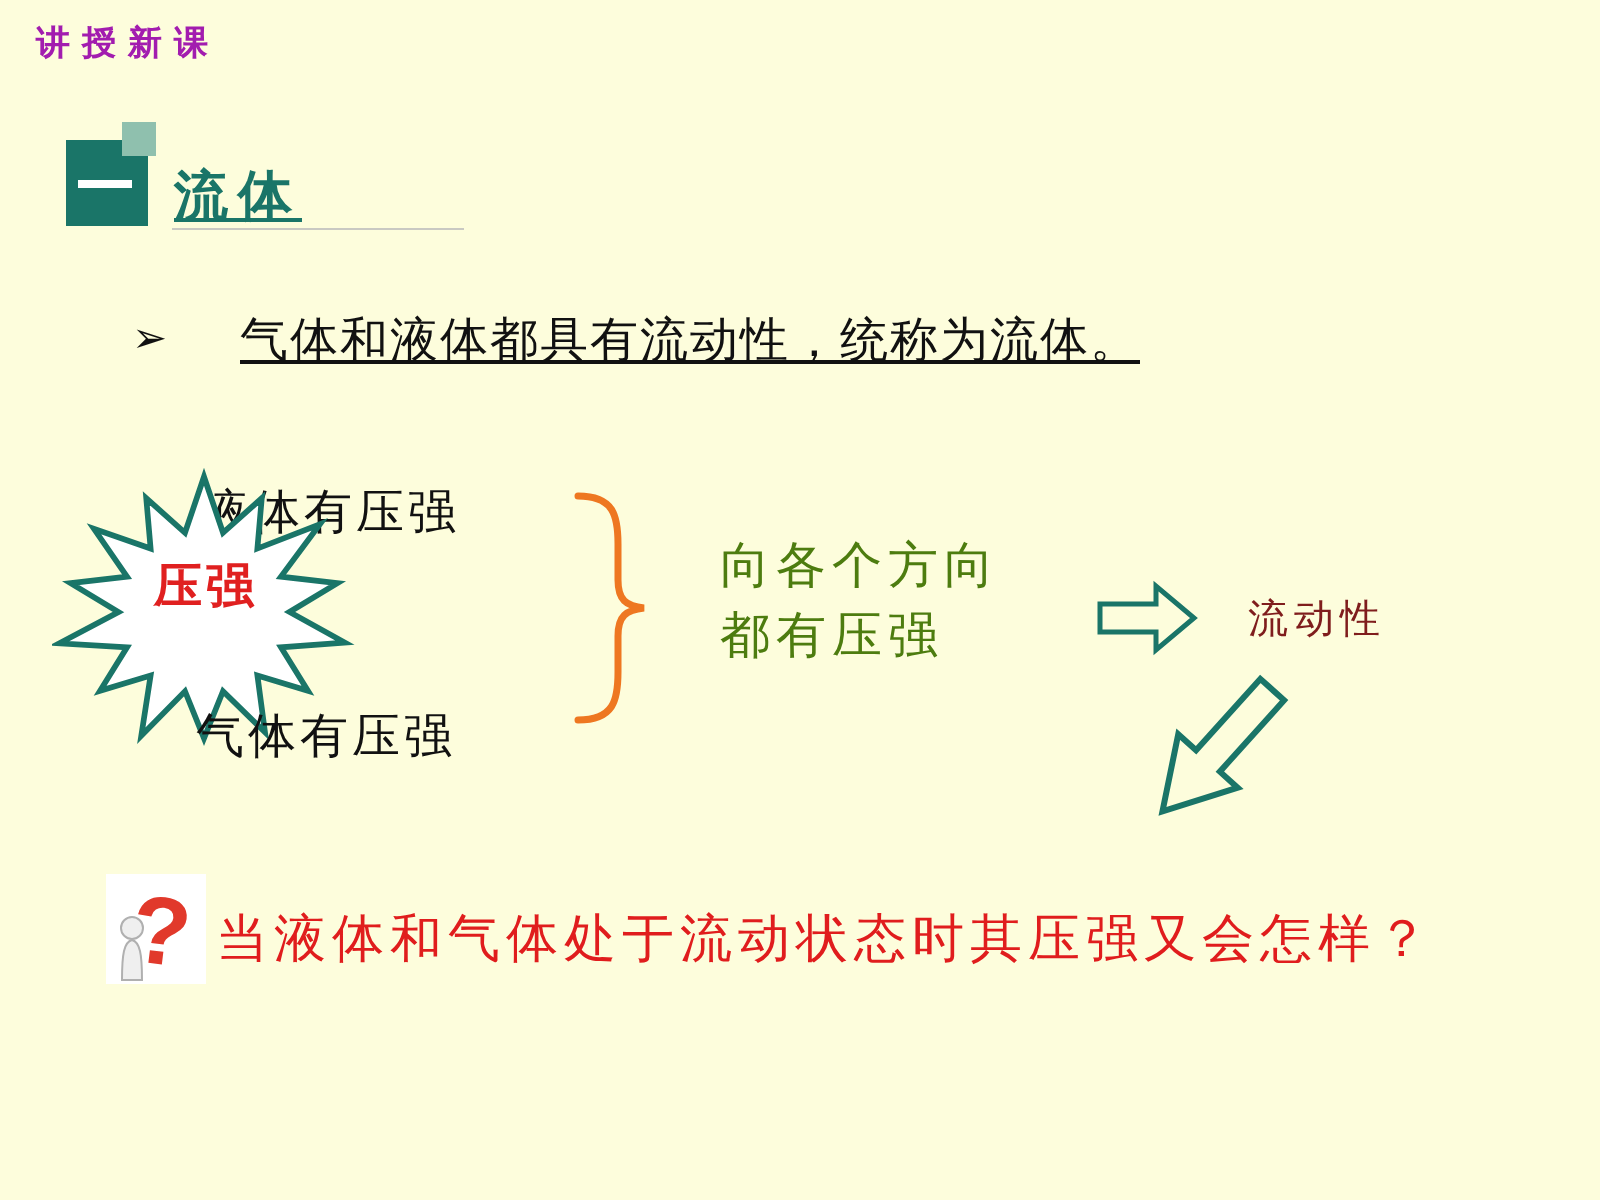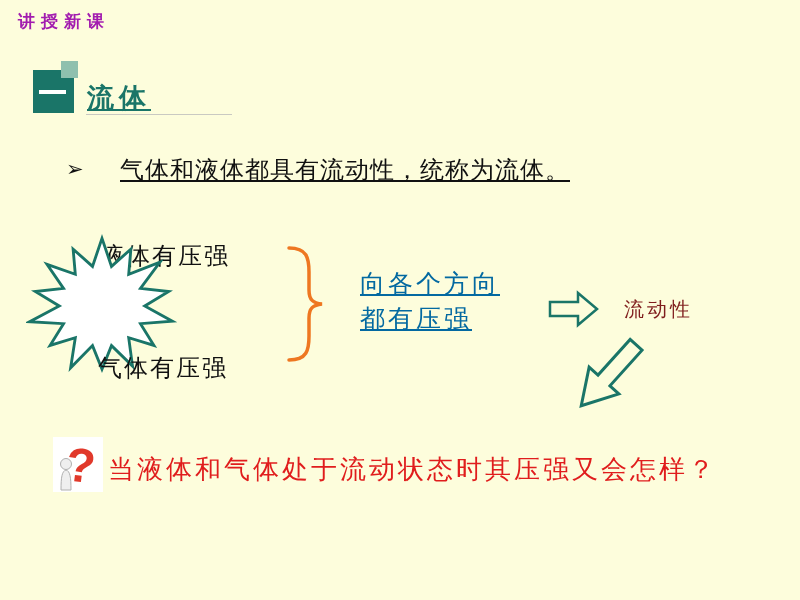--- a/index.html
+++ b/index.html
@@ -68,21 +68,21 @@
     left: 58px; top: 278px; width: 90px;
     text-align: center;
     font-size: 24px; font-weight: bold; line-height: 31px;
     color: #E02020; letter-spacing: 2px;
     z-index: 2;
   }
   .brace-svg { left: 283px; top: 244px; }
   .middle-label {
     left: 360px; top: 266px;
     font-size: 25px; line-height: 35px;
-    color: #0369a1; letter-spacing: 3px; text-decoration: underline;
+    color: #4d7c0f; letter-spacing: 3px;
   }
   .right-arrow-svg { left: 548px; top: 290px; }
   .result-label {
     left: 624px; top: 296px;
     font-size: 20px; color: #7f1d1d; letter-spacing: 3px;
   }
   .diag-arrow-svg { left: 558px; top: 326px; }
 
   
   .question-icon-box {
@@ -109,20 +109,21 @@
 <span class="abs bullet-marker">➢</span>
 <span class="abs bullet-text">气体和液体都具有流动性，统称为流体。</span>
 
 <span class="abs liquid-label">液体有压强</span>
 <span class="abs gas-label">气体有压强</span>
 
 <svg class="abs starburst-svg" width="152" height="152" viewBox="0 0 160 160">
   <polygon points="80,8.8 90,38.3 110.4,20.1 108.1,46.6 141,33.8 120.5,61.4 150.2,64.8 125,80 154.1,96.1 120.5,98.6 134.7,121.5 108.1,113.4 112.1,143.3 90,121.7 80,146.5 70,121.7 47,145.1 51.9,113.4 25.3,121.5 39.5,98.6 3.9,96.5 35,80 9.8,64.8 39.5,61.4 22.1,36.2 51.9,46.6 49.6,20.1 70,38.3" fill="#FFFFFF" stroke="#1A7568" stroke-width="3" stroke-linejoin="miter"></polygon>
 </svg>
 <div class="abs star-label">
+  <div>压强</div>
 </div>
 
 <svg class="abs brace-svg" width="44" height="120" viewBox="0 0 44 120">
   <path d="M 6 4 C 24 4 26 14 26 28 L 26 46 C 26 56 30 59 39 60 C 30 61 26 64 26 74 L 26 92 C 26 106 24 116 6 116" fill="none" stroke="#EE7721" stroke-width="3.5" stroke-linecap="round"></path>
 </svg>
 
 <div class="abs middle-label">
   <div>向各个方向</div>
   <div>都有压强</div>
 </div>

